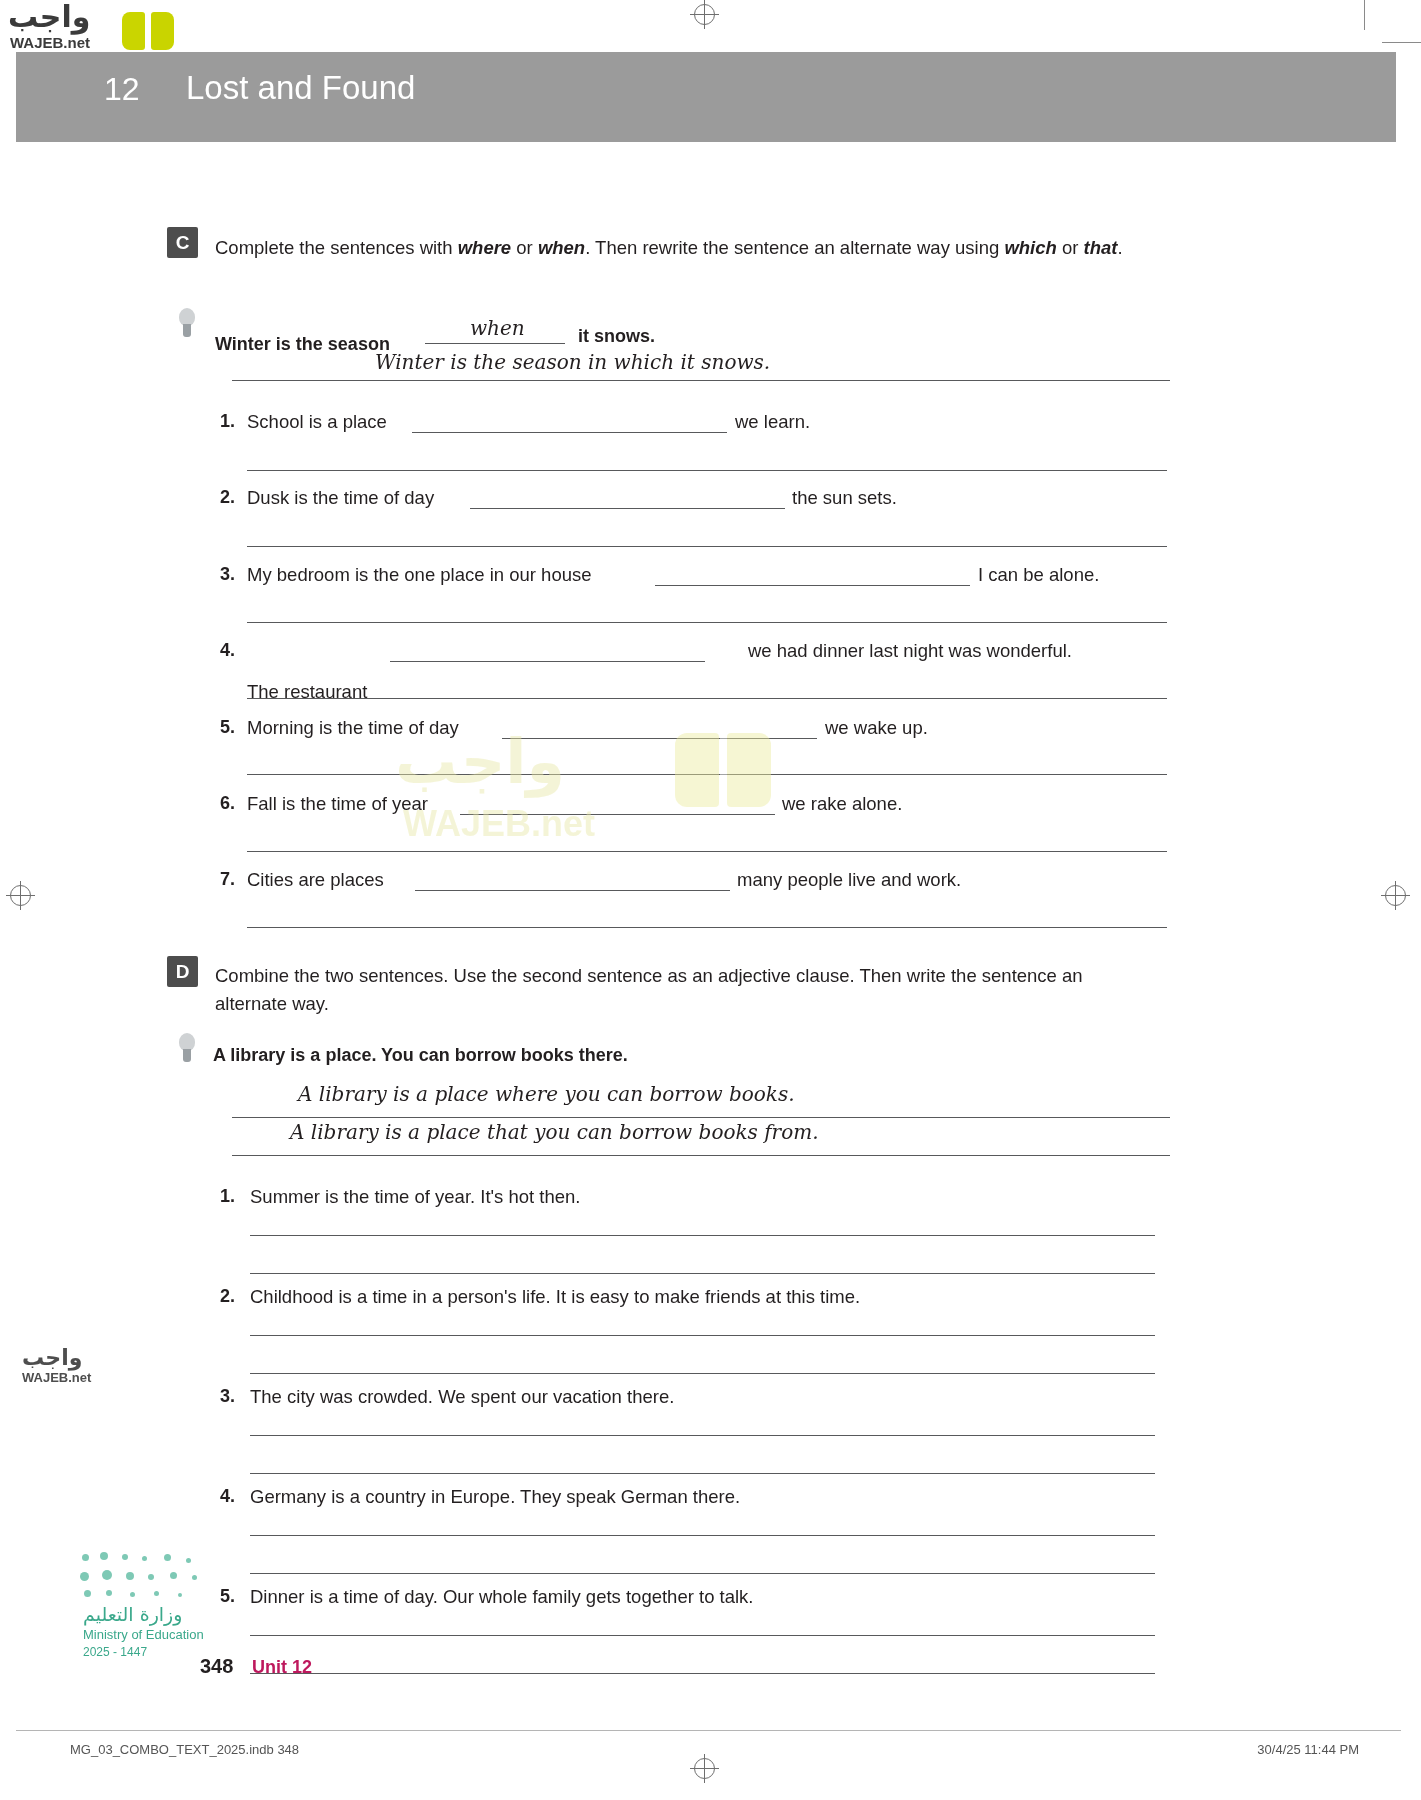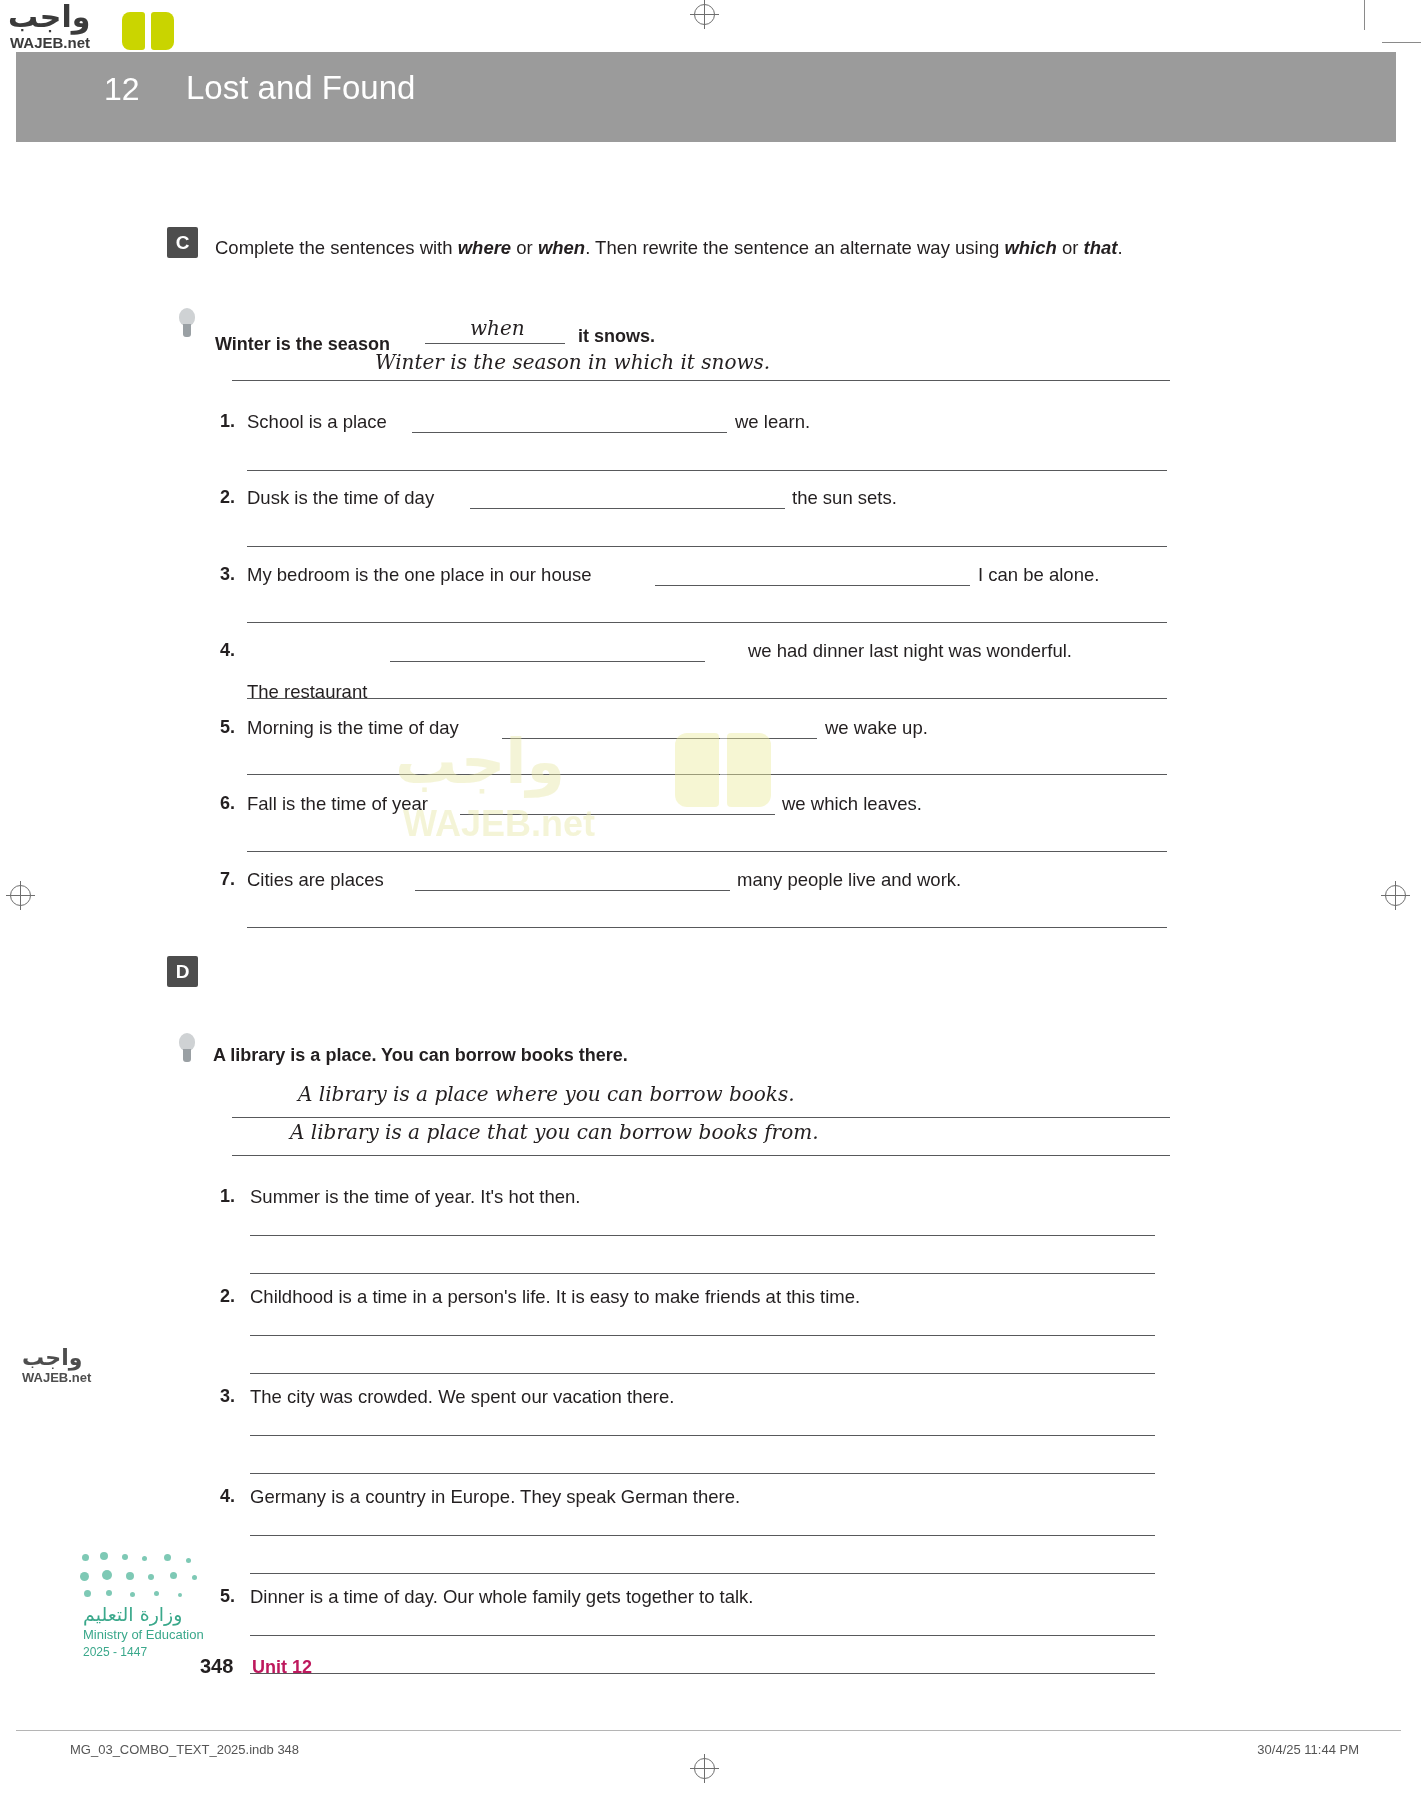--- a/index.html
+++ b/index.html
@@ -417,30 +417,31 @@
 
   <div class="q-num" style="left:220px; top:717px;">5.</div>
   <div class="q-text" style="left:247px; top:717px;">Morning is the time of day</div>
   <div class="rule" style="left:502px; top:738px; width:315px;"></div>
   <div class="q-text" style="left:825px; top:717px;">we wake up.</div>
   <div class="rule" style="left:247px; top:774px; width:920px;"></div>
 
   <div class="q-num" style="left:220px; top:793px;">6.</div>
   <div class="q-text" style="left:247px; top:793px;">Fall is the time of year</div>
   <div class="rule" style="left:460px; top:814px; width:315px;"></div>
-  <div class="q-text" style="left:782px; top:793px;">we which leaves.</div>
+  <div class="q-text" style="left:782px; top:793px;">we rake alone.</div>
   <div class="rule" style="left:247px; top:851px; width:920px;"></div>
 
   <div class="q-num" style="left:220px; top:869px;">7.</div>
   <div class="q-text" style="left:247px; top:869px;">Cities are places</div>
   <div class="rule" style="left:415px; top:890px; width:315px;"></div>
   <div class="q-text" style="left:737px; top:869px;">many people live and work.</div>
   <div class="rule" style="left:247px; top:927px; width:920px;"></div>
 
   <div class="ex-badge" style="left:167px; top:956px;">D</div>
+  <div class="ex-instr" style="left:215px; top:962px; width:930px;">Combine the two sentences. Use the second sentence as an adjective clause. Then write the sentence an alternate way.</div>
 
   <div class="bulb" style="left:178px; top:1033px;">
     <div class="glass"></div>
       <div class="base"></div>
   </div>
   <div class="example-line" style="left:213px; top:1045px;">A library is a place. You can borrow books there.</div>
   <div class="hand" style="position:absolute; left:298px; top:1082px;">A library is a place where you can borrow books.</div>
   <div class="rule" style="left:232px; top:1117px; width:938px;"></div>
   <div class="hand" style="position:absolute; left:278px; top:1120px;margin-left:12px;">A library is a place that you can borrow books from.</div>
   <div class="rule" style="left:232px; top:1155px; width:938px;"></div>

